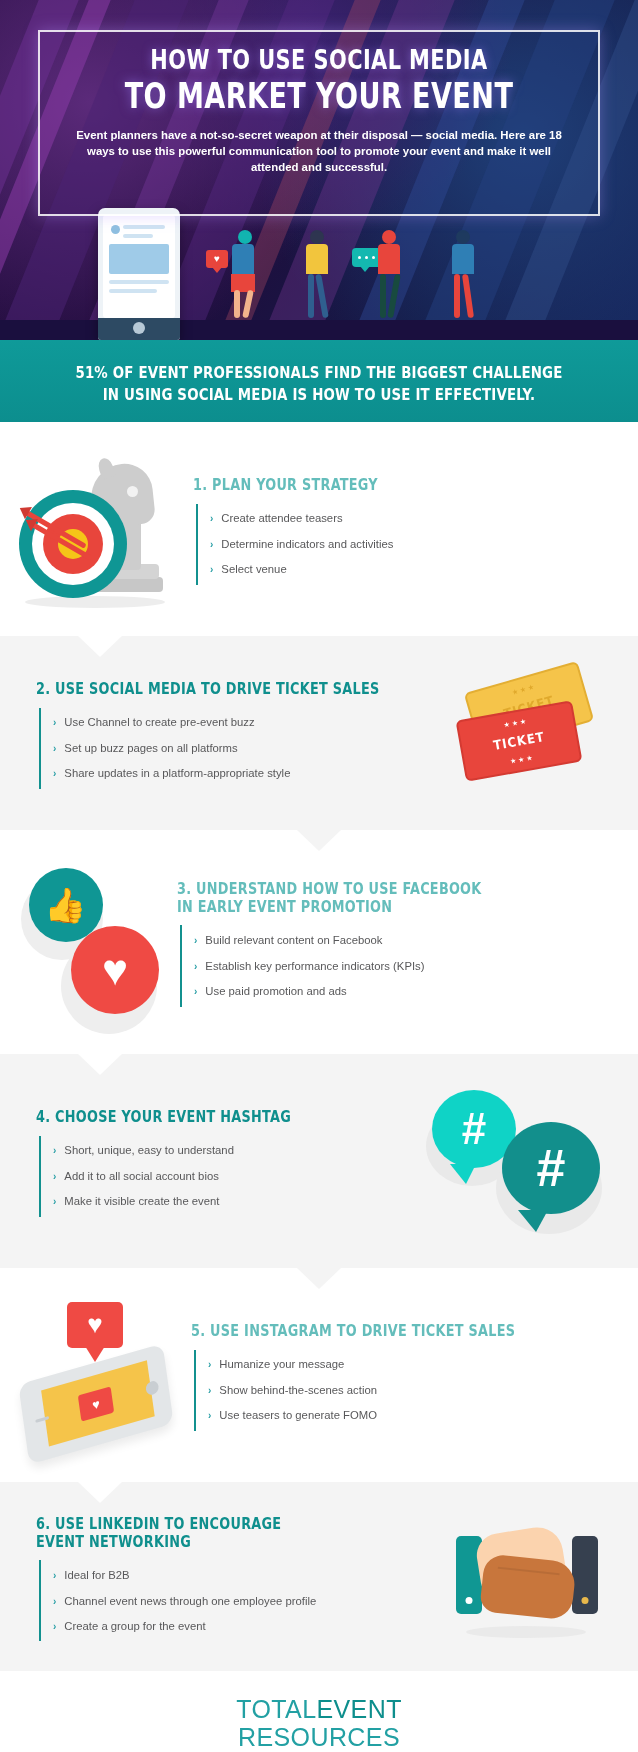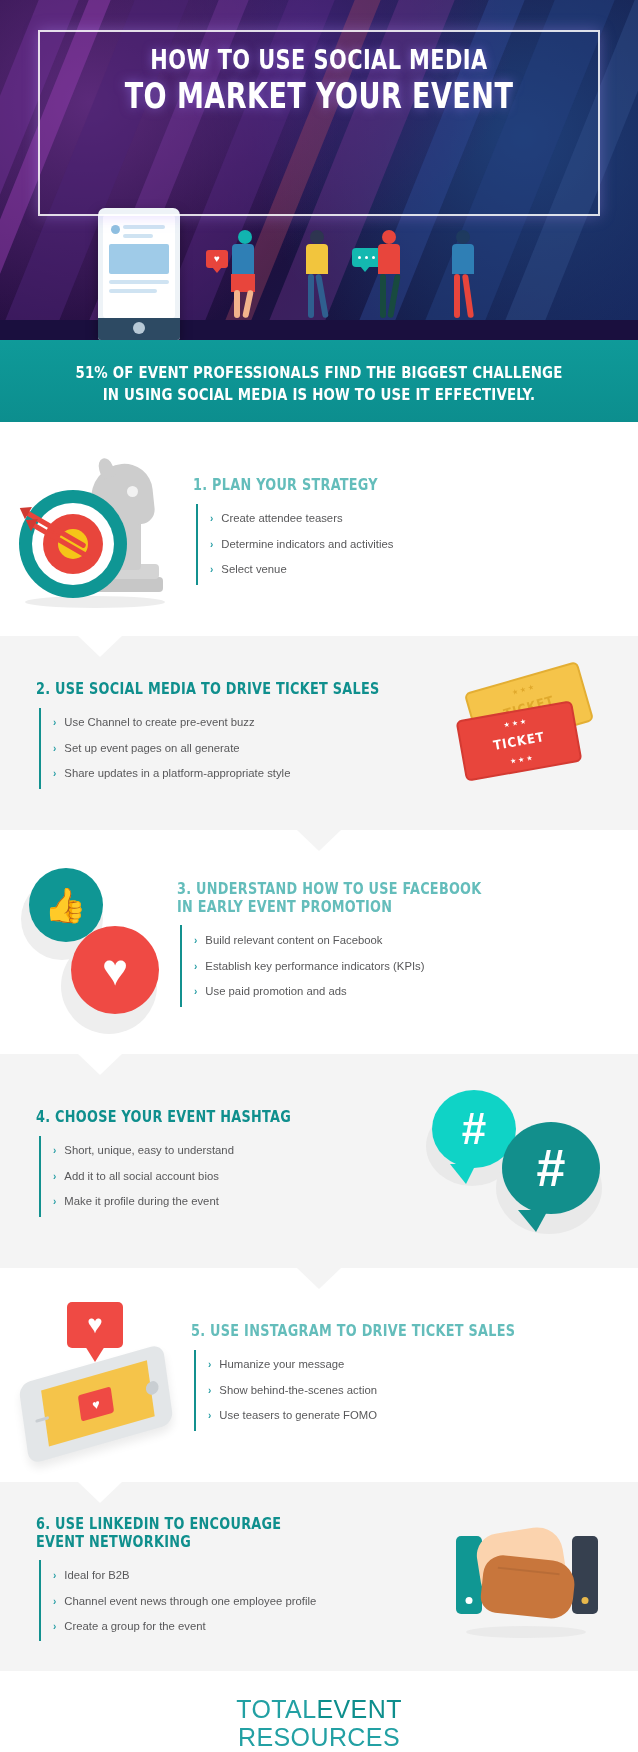--- a/index.html
+++ b/index.html
@@ -410,20 +410,21 @@
       <div style="position:relative;height:44px;">
         <div class="p-leg" style="left:2px;height:44px;background:#e8453c;bottom:0;"></div>
         <div class="p-leg" style="left:13px;height:44px;background:#e8453c;bottom:0;transform:rotate(-8deg);"></div>
       </div>
     </div>
 
     <div class="hero-frame"></div>
     <div class="hero-text">
       <div class="hero-title-1">HOW TO USE SOCIAL MEDIA</div>
       <div class="hero-title-2">TO MARKET YOUR EVENT</div>
+      <div class="hero-sub">Event planners have a not-so-secret weapon at their disposal — social media. Here are 18 ways to use this powerful communication tool to promote your event and make it well attended and successful.</div>
     </div>
   </div>
 
   <div class="stat-band">
     <div class="stat-line">51% OF EVENT PROFESSIONALS FIND THE BIGGEST CHALLENGE</div>
     <div class="stat-line">IN USING SOCIAL MEDIA IS HOW TO USE IT EFFECTIVELY.</div>
   </div>
 
   <div class="section white">
     <div class="row">
@@ -486,21 +487,21 @@
       </div>
       <div class="content">
         <div class="sec-title dark">2. USE SOCIAL MEDIA TO DRIVE TICKET SALES</div>
         <ul class="bullets">
           <li>
               <span class="chev">›</span>
               <span>Use Channel to create pre-event buzz</span>
             </li>
           <li>
               <span class="chev">›</span>
-              <span>Set up event pages on all generate</span>
+              <span>Set up buzz pages on all platforms</span>
             </li>
           <li>
               <span class="chev">›</span>
               <span>Share updates in a platform-appropriate style</span>
             </li>
         </ul>
       </div>
     </div>
   </div>
 
@@ -555,21 +556,21 @@
           <li>
               <span class="chev">›</span>
               <span>Short, unique, easy to understand</span>
             </li>
           <li>
               <span class="chev">›</span>
               <span>Add it to all social account bios</span>
             </li>
           <li>
               <span class="chev">›</span>
-              <span>Make it profile during the event</span>
+              <span>Make it visible create the event</span>
             </li>
         </ul>
       </div>
     </div>
   </div>
 
   <div class="section white">
     <div class="notch center to-grey">
         <i></i>
       </div>

